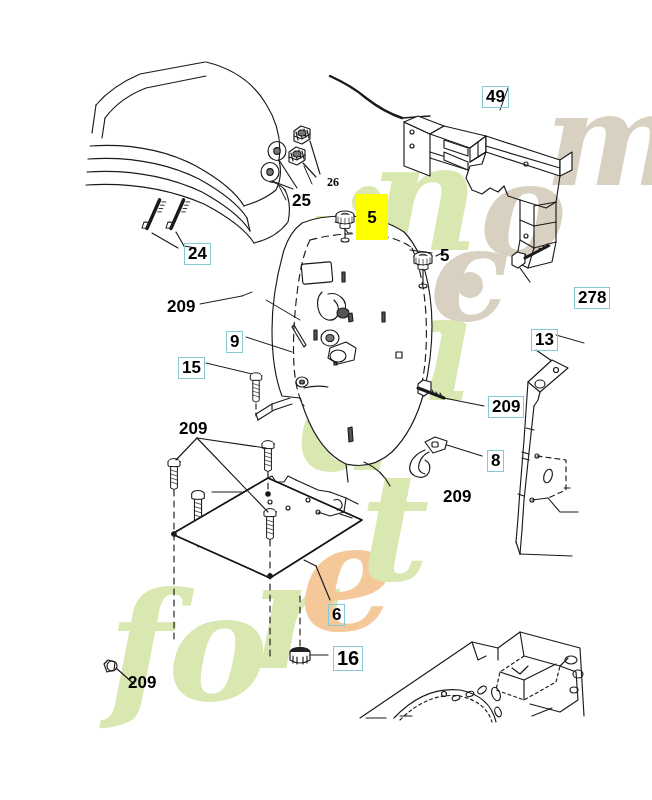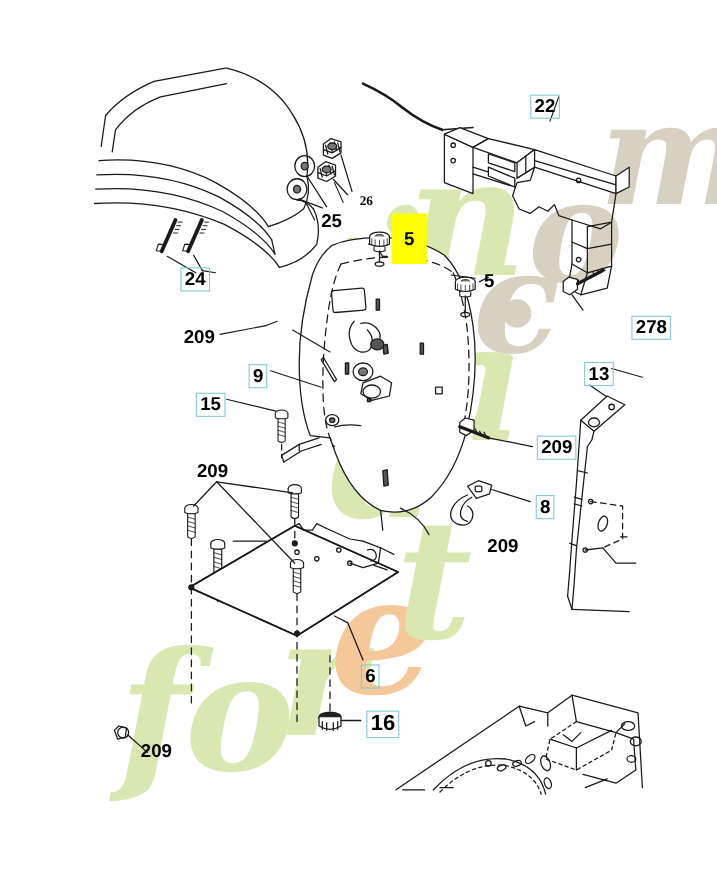--- a/index.html
+++ b/index.html
@@ -374,34 +374,34 @@
       </g>
 
       <g>
         <use href="#screw-vert" transform="translate(256,376) scale(0.95)"></use>
         <path d="M256,404 L256,416" stroke-dasharray="5,4"></path>
       </g>
 
     </g>
   </svg>
 
-  <div class="callout-label callout-boxed" style="left:164px; top:243px; font-size:17px;">
+  <div class="callout-label callout-boxed" style="left:184px; top:243px; font-size:17px;">
     <span>24</span>
   </div>
 
   <div class="callout-label callout-plain" style="left:292px; top:192px; font-size:17px;align-items:center;">
     <span>25</span>
   </div>
 
   <div class="callout-label callout-plain" style="left:327px; top:176px; font-size:12px;font-family:Liberation Serif, serif;">
     <span>26</span>
   </div>
 
   <div class="callout-label callout-boxed" style="left:482px; top:86px; font-size:17px;">
-    <span>22</span>
+    <span>49</span>
   </div>
 
   <div class="callout-label callout-highlight" style="left:356px; top:194px; width:32px; height:46px; font-size:17px;">
     <span>5</span>
   </div>
 
   <div class="callout-label callout-plain" style="left:440px; top:247px; font-size:17px;">
     <span>5</span>
   </div>
 

